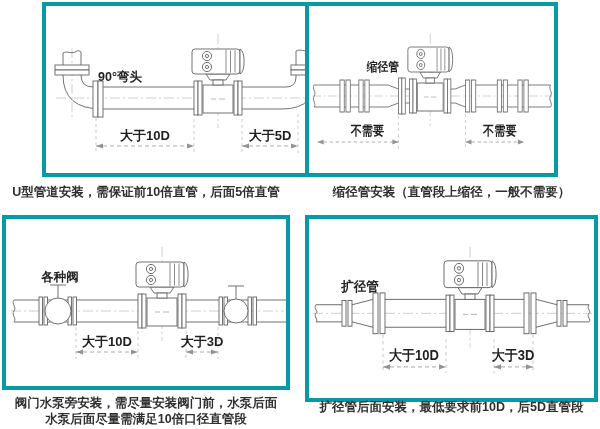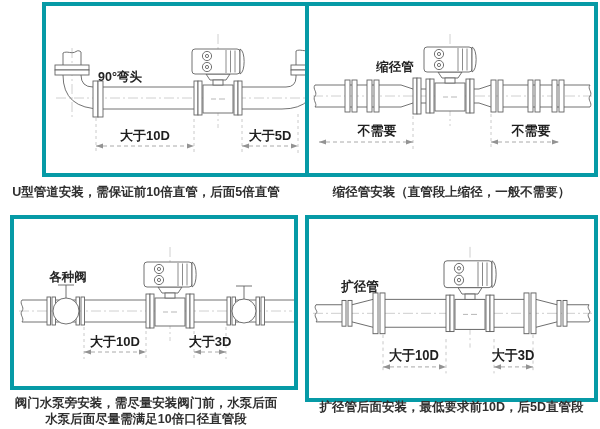--- a/index.html
+++ b/index.html
@@ -80,21 +80,21 @@
         <path class="arr" d="M148,140 l-7,-2.5 v5 z"></path>
         <path class="arr" d="M196,140 l7,-2.5 v5 z"></path>
         <path class="arr" d="M252,140 l-7,-2.5 v5 z"></path>
         <text class="dimt" x="99" y="134">大于10D</text>
         <text class="dimt" x="224" y="134">大于5D</text>
       </g>
     </svg>
   </div>
   <div class="caption" style="left:-8px;top:184px;width:308px;">U型管道安装，需保证前10倍直管，后面5倍直管</div>
 
-  <div class="box" style="left:305px;top:2px;width:293px;height:175px;">
+  <div class="box" style="left:305px;top:2px;width:253px;height:175px;">
     <svg viewBox="0 0 285 167" preserveAspectRatio="none">
       <g>
         <path class="cl" d="M4,90 H283"></path>
         <path class="cl" d="M141,28 V120"></path>
       </g>
       <g>
         <path class="ln" d="M6,79 C3,83 9,86 6,90 C3,94 9,98 6,101"></path>
         <path class="ln" d="M6,79 H92 M6,101 H92"></path>
         <rect class="pc" x="36" y="74" width="5" height="32"></rect>
         <rect class="pc" x="43" y="74" width="5" height="32"></rect>
@@ -124,21 +124,21 @@
         <path class="arr" d="M104,136 l-7,-2.5 v5 z"></path>
         <path class="arr" d="M182,136 l7,-2.5 v5 z"></path>
         <path class="arr" d="M250,136 l-7,-2.5 v5 z"></path>
         <text class="dimt" x="68" y="129">不需要</text>
         <text class="dimt" x="222" y="129">不需要</text>
       </g>
     </svg>
   </div>
   <div class="caption" style="left:295px;top:184px;width:313px;">缩径管安装（直管段上缩径，一般不需要）</div>
 
-  <div class="box" style="left:10px;top:215px;width:288px;height:175px;">
+  <div class="box" style="left:2px;top:215px;width:288px;height:175px;">
     <svg viewBox="0 0 280 167" preserveAspectRatio="none">
       <g>
         <path class="cl" d="M5,92 H278"></path>
         <path class="cl" d="M156,28 V122"></path>
       </g>
       <g>
         <path class="ln" d="M8,81 C5,85 11,88 8,92 C5,96 11,99 8,103"></path>
         <path class="ln" d="M8,81 H33 M8,103 H33"></path>
         <path class="ln" d="M41.5,81 H62 M41.5,103 H62"></path>
         <path class="ln" d="M70.5,81 H132 M70.5,103 H132"></path>

